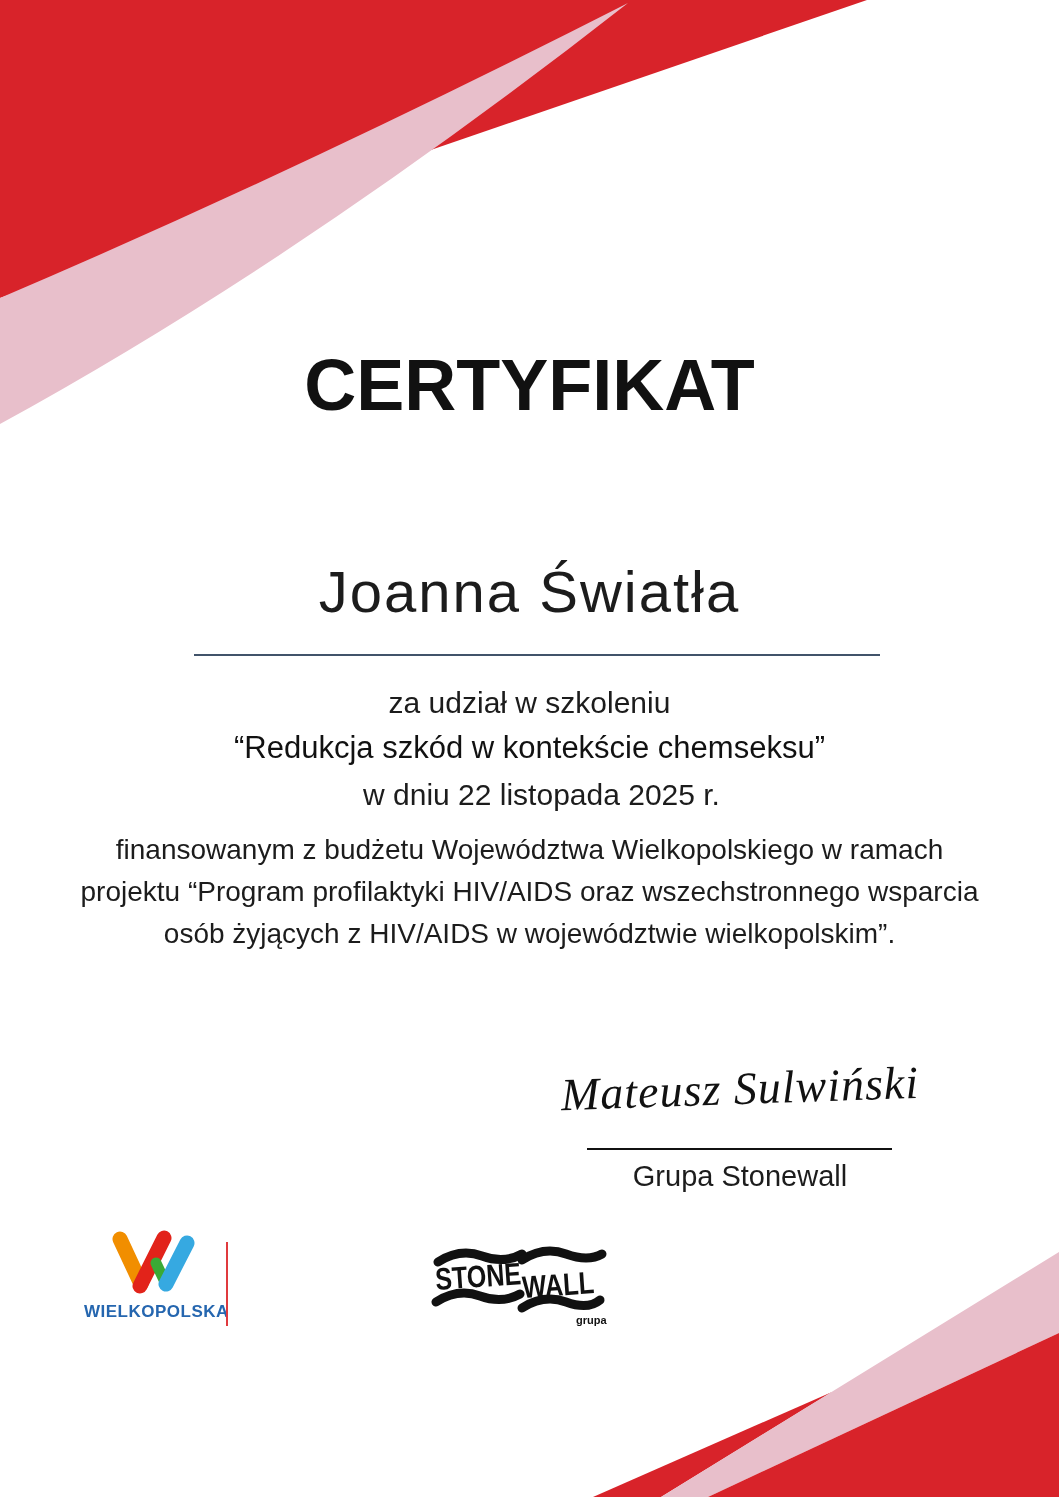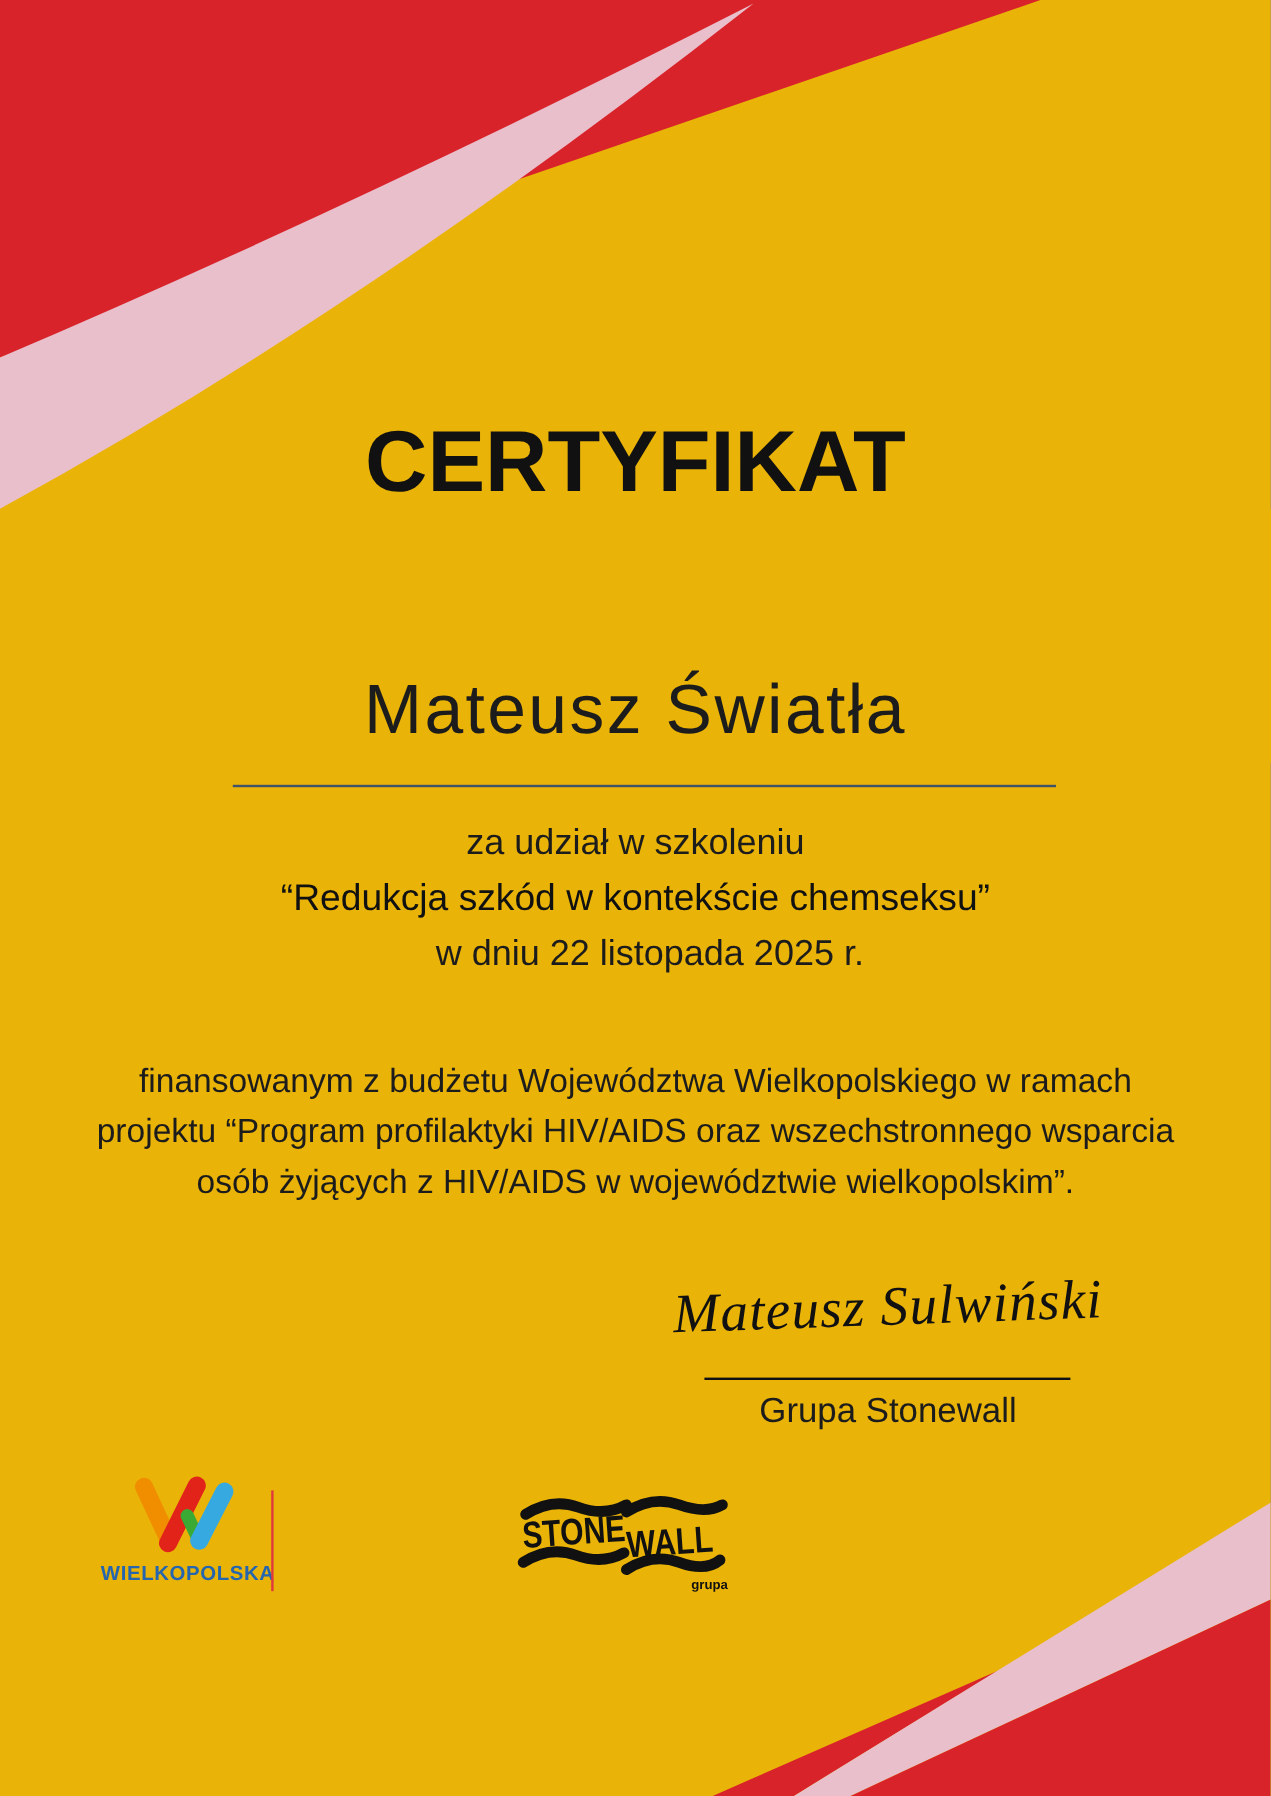--- a/index.html
+++ b/index.html
@@ -1,20 +1,20 @@
 <!DOCTYPE html>
 <html><head>
 <meta charset="utf-8">
 <style>
   html,body{margin:0;padding:0;background:#888;}
   .page{
     position:relative;
     width:1059px;height:1497px;
     margin:0 auto;
-    background:#eab308;
+    background:#ffffff;
     overflow:hidden;
     font-family:"Liberation Sans", sans-serif;
     color:#1a1a1a;
   }
   svg{display:block;}
   .deco{position:absolute;left:0;pointer-events:none;}
   .deco.top{top:0;}
   .deco.bottom{bottom:0;}
 
   .title{
@@ -41,21 +41,21 @@
   }
   .training{
     position:absolute;top:730px;left:0;width:100%;
     text-align:center;font-size:31px;font-weight:normal;color:#111;
   }
   .dateline{
     position:absolute;top:778px;left:12px;width:100%;
     text-align:center;font-size:30px;color:#1c1c1c;
   }
   .funding{
-    position:absolute;top:880px;left:0;width:100%;
+    position:absolute;top:829px;left:0;width:100%;
     text-align:center;font-size:28px;line-height:42px;color:#1c1c1c;
   }
   .sig-name{
     position:absolute;top:1062px;left:540px;width:400px;
     text-align:center;
     font-family:"Liberation Serif", serif;
     font-style:italic;
     font-size:46px;color:#111;
     transform:rotate(-2deg);
     letter-spacing:1px;
@@ -88,21 +88,21 @@
   </svg>
 
   <svg class="deco bottom" width="1059" height="280" viewBox="0 0 1059 280">
     <polygon points="832,175 661,280 593,280" fill="#d8232a"></polygon>
     <polygon points="661,280 1059,35 1059,116 708,280" fill="#e8bfcb"></polygon>
     <polygon points="708,280 1059,116 1059,280" fill="#d8232a"></polygon>
   </svg>
 
   <div class="title">CERTYFIKAT</div>
 
-  <div class="recipient">Mateusz Światła</div>
+  <div class="recipient">Joanna Światła</div>
   <div class="name-rule"></div>
 
   <div class="intro">za udział w szkoleniu</div>
   <div class="training">“Redukcja szkód w kontekście chemseksu”</div>
   <div class="dateline">w dniu 22 listopada 2025 r.</div>
 
   <div class="funding">
     <div>finansowanym z budżetu Województwa Wielkopolskiego w ramach</div>
     <div>projektu “Program profilaktyki HIV/AIDS oraz wszechstronnego wsparcia</div>
     <div>osób żyjących z HIV/AIDS w województwie wielkopolskim”.</div>

